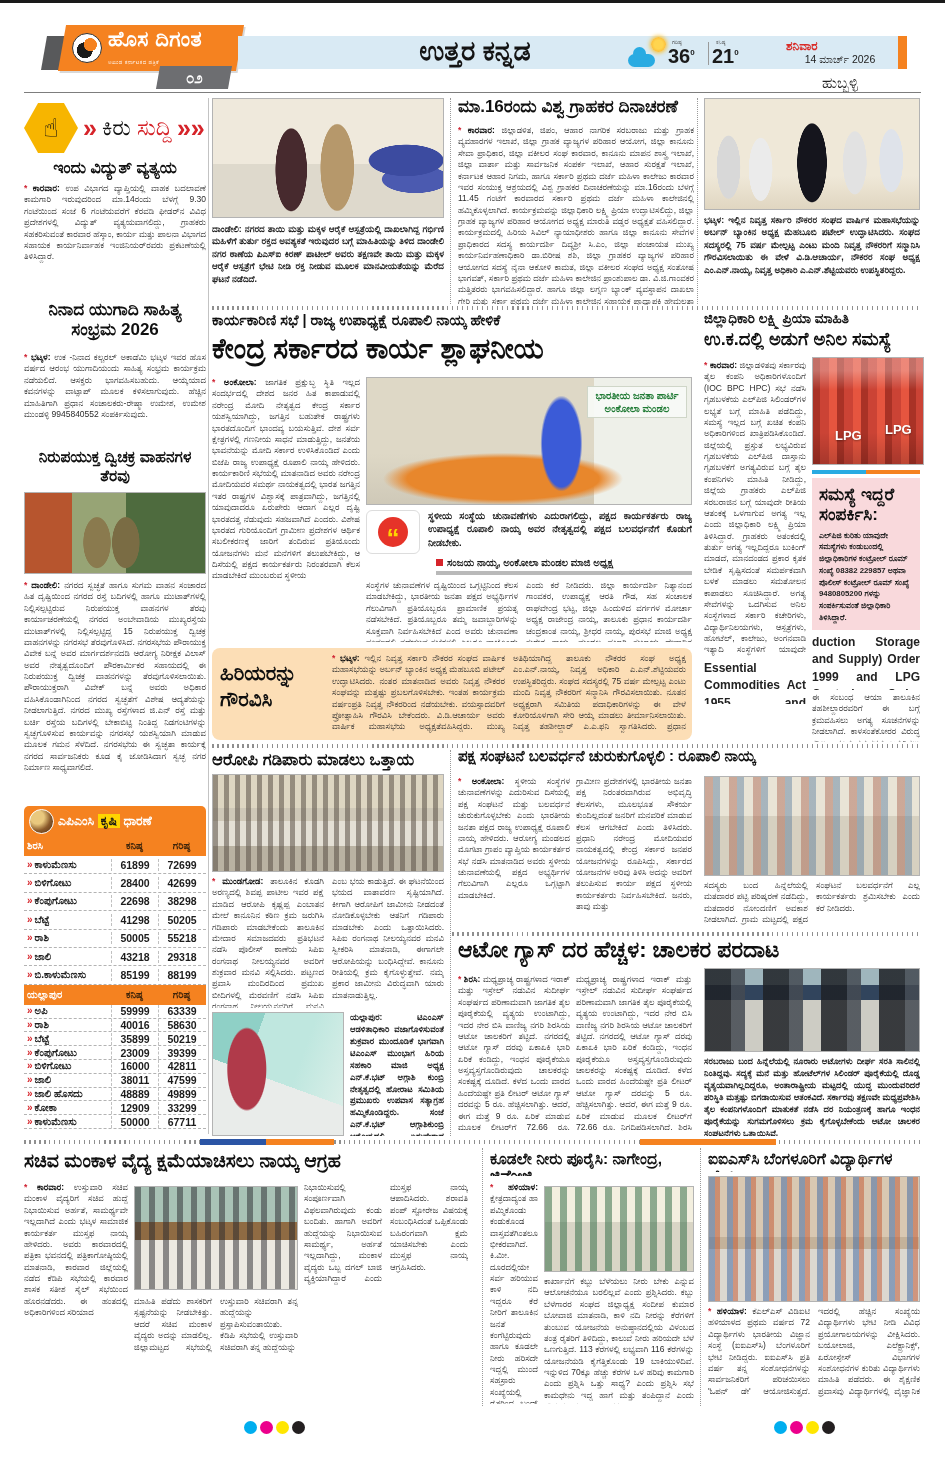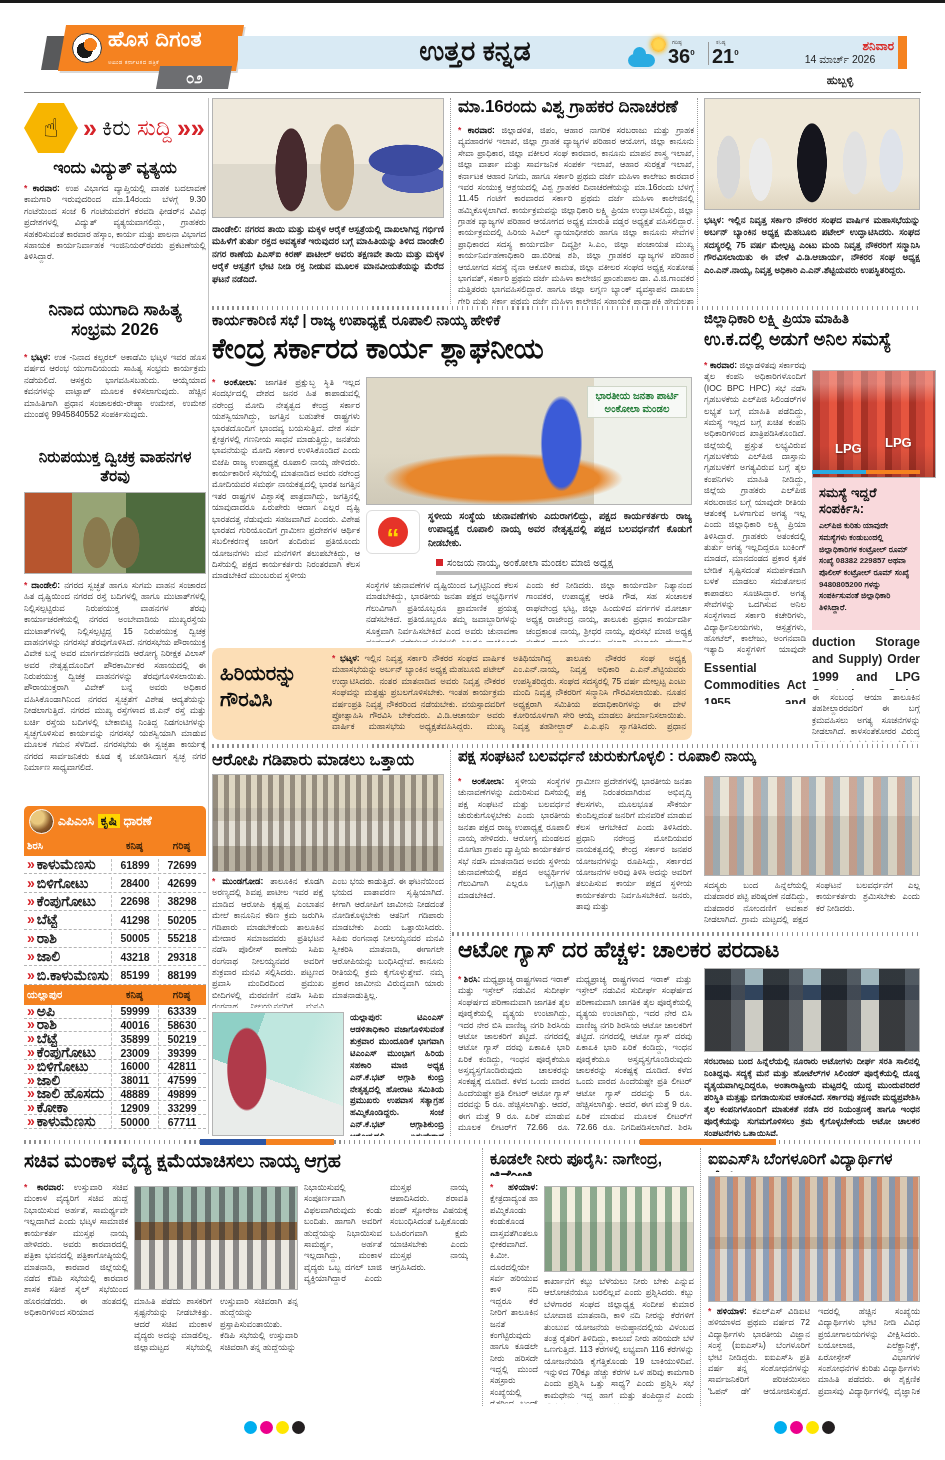--- a/index.html
+++ b/index.html
@@ -23,55 +23,55 @@
 .logo-inner{transform:skewX(10deg);display:flex;align-items:center;gap:6px;padding-left:10px}
 .emblem{width:30px;height:30px;border-radius:50%;background:radial-gradient(circle at 62% 38%,#f58220 0 26%,transparent 27%),radial-gradient(circle at 42% 58%,#1a1a1a 0 34%,transparent 35%),#fff;border:1px solid #333}
 .lt{color:#fff;font-weight:bold;font-size:21px;letter-spacing:.5px;line-height:1}
 .tg{color:#fff;font-size:5.5px;letter-spacing:.4px}
 .ptab{background:#6d6e71;color:#fff;font-weight:bold;font-size:15px;display:flex;align-items:center;justify-content:center}
 .band{background:#d9eaf4}
 .ed{font-size:27px;font-weight:bold;color:#141414;text-align:center;line-height:33px;overflow:hidden}
 .wl{font-size:5.6px;color:#444}
 .wv{font-size:20px;font-weight:bold;color:#1b1b1b;line-height:1}
 .wv sup{font-size:8px}
-.day{color:#d92b27;font-weight:bold;font-size:12px;text-align:right}
+.day{color:#d92b27;font-weight:bold;font-size:12px;text-align:left}
 .dt{font-size:10.5px;color:#222;text-align:center}
-.city{font-size:11px;font-weight:bold;color:#222;text-align:center}
+.city{font-size:15px;font-weight:normal;color:#222;text-align:center}
 .sun{position:absolute;right:2px;top:0;width:15px;height:15px;border-radius:50%;background:radial-gradient(circle,#ffd54f 40%,#f9a825 100%);box-shadow:0 0 4px 1px #fbc02d}
 .cloud{position:absolute;left:0;bottom:0;width:27px;height:13px;border-radius:8px;background:#29abe2}
 .cloud::before{content:"";position:absolute;left:5px;top:-7px;width:13px;height:13px;border-radius:50%;background:#29abe2}
 
 .hex{width:54px;height:50px;background:#f7b500;clip-path:polygon(26% 0,74% 0,100% 50%,74% 100%,26% 100%,0 50%);display:flex;align-items:center;justify-content:center;font-size:26px;color:#111}
 .chev{color:#d6242a;font-weight:bold;font-size:25px;line-height:1}
 .kt{font-size:22px;font-weight:normal;color:#111;line-height:1}
 .kt .red{color:#d6242a}
 .khead{font-weight:bold;text-align:center;color:#101010;overflow:hidden;line-height:1.2}
 
 .apmc-head{display:flex;align-items:center;background:#f58220;height:30px;border-radius:5px 5px 0 0;padding:0 5px;gap:4px}
 .apmc-icon{width:25px;height:25px;border-radius:50%;background:radial-gradient(circle at 32% 32%,#e9c87e 0 30%,#8a5a2b 60%,#4c2c12 100%);border:1px solid #fff;flex:none}
 .att{color:#fff;font-weight:bold;font-size:12.5px;white-space:nowrap}
 .att .chip{background:#ffd400;color:#161616;padding:0 3px}
 .apmc-sub{display:grid;grid-template-columns:84px 47px 47px;background:#f58220;align-items:center;height:20px;padding:0 3px;font-weight:bold;font-size:10px}
 .apmc-sub .mk{color:#fff}
 .apmc-sub .mm{color:#40250a;text-align:center}
 .trow{display:grid;grid-template-columns:84px 47px 47px;align-items:center;border-bottom:1px dashed #b3b3b3;padding:0 3px;background:#fff}
-.trow .nm{font-size:14px;font-weight:bold;color:#222;overflow:hidden;white-space:nowrap}
+.trow .nm{font-size:10px;font-weight:bold;color:#222;overflow:hidden;white-space:nowrap}
 .trow .nm::before{content:"»";color:#d6242a;font-weight:bold;margin-right:2px}
 .trow .vl{font-size:10.5px;font-weight:bold;color:#1c1c1c;text-align:center;border-left:1px dashed #c0c0c0}
 .r1{height:18.4px}.r2{height:13.8px}
 
 .kick{font-size:14.5px;font-weight:bold;color:#101010;overflow:hidden;white-space:nowrap}
 .qcard{width:54px;height:44px;background:#fff;border:1px solid #ddd;border-radius:6px;display:flex;align-items:center;justify-content:center;flex:none}
 .qcirc{width:30px;height:30px;border-radius:50%;background:#e63329;color:#ffd400;font-size:26px;font-weight:bold;display:flex;align-items:center;justify-content:center;line-height:0;padding-top:12px}
 .qtext{font-size:9.5px;font-weight:bold;line-height:1.4;color:#1c1c1c;text-align:justify;overflow:hidden}
-.attr{font-size:10px;font-weight:normal;color:#1c1c1c;overflow:hidden;white-space:nowrap}
+.attr{font-size:10px;font-weight:bold;color:#1c1c1c;overflow:hidden;white-space:nowrap}
 .attr::before{content:"";display:inline-block;width:7px;height:7px;background:#d6242a;margin-right:4px}
 .elders{background:#fcdeb6;border-radius:8px}
 .pinkbox{background:#f9d9dc;padding:7px 7px}
-.pb-title{font-size:13px;font-weight:bold;color:#101010;line-height:1.2}
+.pb-title{font-size:17px;font-weight:bold;color:#101010;line-height:1.2}
 .pb-body{font-size:7.8px;font-weight:bold;line-height:1.5;color:#222;text-align:left}
 .act{font-size:12px;font-weight:bold;color:#222;line-height:1.45;text-align:justify;overflow:hidden}
 
 .photo-dandeli{background:radial-gradient(ellipse 16px 42px at 34% 60%,#472a2e 97%,transparent),radial-gradient(ellipse 17px 44px at 54% 58%,#b6986b 97%,transparent),radial-gradient(ellipse 38px 16px at 84% 52%,#3c4ba0 97%,transparent),radial-gradient(ellipse 34px 14px at 88% 68%,#4b5ab0 97%,transparent),linear-gradient(180deg,#efe9dc 0 55%,#ded9cc 55% 100%)}
 .photo-bhatkal{background:radial-gradient(ellipse 15px 40px at 50% 58%,#15151d 97%,transparent),radial-gradient(ellipse 12px 32px at 11% 62%,#d8d8d8 97%,transparent),radial-gradient(ellipse 12px 32px at 26% 64%,#ebebeb 97%,transparent),radial-gradient(ellipse 12px 32px at 70% 58%,#e2e2e2 97%,transparent),radial-gradient(ellipse 12px 32px at 87% 56%,#dfe3ea 97%,transparent),linear-gradient(180deg,#efe8d8 0 70%,#e0d6c1 100%)}
 .photo-bjp{background:radial-gradient(ellipse 21px 48px at 60% 52%,#3b5bd7 90%,transparent),radial-gradient(ellipse 120px 26px at 42% 80%,#e8872c 80%,transparent),linear-gradient(90deg,transparent 0 70%,#eef0e9 70% 100%),linear-gradient(180deg,#ded8c6 0 60%,#cfc9b8 100%)}
 .photo-lpg{background:linear-gradient(180deg,rgba(255,255,255,.3) 0 12%,rgba(0,0,0,0) 30% 70%,rgba(0,0,0,.18) 100%),repeating-linear-gradient(90deg,#a93226 0 7px,#cb4335 7px 16px,#e6553f 16px 24px)}
 .photo-crowd{background:repeating-linear-gradient(90deg,rgba(90,80,70,.55) 0 5px,transparent 5px 11px),linear-gradient(180deg,#ded6c2 0 34%,#cfc8b8 34% 48%,#e4e0d6 48% 74%,#b9b2a2 74% 100%)}
 .photo-autos{background:repeating-linear-gradient(90deg,rgba(30,33,38,.85) 0 26px,rgba(68,74,82,.85) 26px 40px,transparent 40px 58px),linear-gradient(180deg,#9fb6bd 0 20%,#31445c 20% 38%,#cdccc4 38% 100%)}
 .photo-ambulance{background:radial-gradient(ellipse 20px 42px at 26% 46%,#b03a4a 95%,transparent),linear-gradient(200deg,transparent 0 55%,#e9ecea 55% 100%),linear-gradient(110deg,#8fd0c6 0 30%,#bfe7df 30% 60%,#dff0ea 100%)}
@@ -267,21 +267,21 @@
   <p class="abs bt" style="left:366px;top:580px;width:152px;height:62px">ಸಂಸ್ಥೆಗಳ ಚುನಾವಣೆಗಳ ದೃಷ್ಟಿಯಿಂದ ಒಗ್ಗಟ್ಟಿನಿಂದ ಕೆಲಸ ಮಾಡಬೇಕಿದ್ದು, ಭಾರತೀಯ ಜನತಾ ಪಕ್ಷದ ಅಭ್ಯರ್ಥಿಗಳ ಗೆಲುವಿಗಾಗಿ ಪ್ರತಿಯೊಬ್ಬರೂ ಪ್ರಾಮಾಣಿಕ ಪ್ರಯತ್ನ ನಡೆಸಬೇಕಿದೆ. ಪ್ರತಿಯೊಬ್ಬರೂ ತಮ್ಮ ಜವಾಬ್ದಾರಿಗಳನ್ನು ಸೂಕ್ತವಾಗಿ ನಿರ್ವಹಿಸಬೇಕಿದೆ ಎಂದ ಅವರು ಚುನಾವಣಾ ಪೂರ್ವದಲ್ಲಿ ನಡೆಯುವ ಸಭೆಗಳಲ್ಲಿ ಎಲ್ಲರೂ ಪಾಲ್ಗೊಂಡು ಪಕ್ಷ ಸಂಘಟನೆ ಬಲಪಡಿಸಬೇಕು</p>
   <p class="abs bt" style="left:526px;top:580px;width:166px;height:62px">ಎಂದು ಕರೆ ನೀಡಿದರು. ಜಿಲ್ಲಾ ಕಾರ್ಯದರ್ಶಿ ನಿತ್ಯಾನಂದ ಗಾಂವಕರ, ಉಪಾಧ್ಯಕ್ಷೆ ಆರತಿ ಗೌಡ, ಸಹ ಸಂಚಾಲಕ ರಾಘವೇಂದ್ರ ಭಟ್ಟ, ಜಿಲ್ಲಾ ಹಿಂದುಳಿದ ವರ್ಗಗಳ ಮೋರ್ಚಾ ಅಧ್ಯಕ್ಷ ರಾಜೇಂದ್ರ ನಾಯ್ಕ, ತಾಲೂಕು ಪ್ರಧಾನ ಕಾರ್ಯದರ್ಶಿ ಚಂದ್ರಕಾಂತ ನಾಯ್ಕ, ಶ್ರೀಧರ ನಾಯ್ಕ, ಪುರಸಭೆ ಮಾಜಿ ಅಧ್ಯಕ್ಷ ಸುರೇಶ ನಾಯ್ಕ, ಮಂಡಲ ಪ್ರಭಾರಿ ಸುಬ್ರಾಯ ದೇವಾಡಿಗ ಉಪಸ್ಥಿತರಿದ್ದರು.</p>
 
   <div class="abs elders" style="left:212px;top:648px;width:480px;height:92px"></div>
   <div class="abs hd" style="left:220px;top:660px;width:106px;font-size:20px;line-height:1.3"><span>ಹಿರಿಯರನ್ನು</span><br><span>ಗೌರವಿಸಿ</span></div>
   <p class="abs bt cols2" style="left:332px;top:653px;width:354px;height:83px"><b class="dl">ಭಟ್ಕಳ:</b> <span>ಇಲ್ಲಿನ ನಿವೃತ್ತ ಸರ್ಕಾರಿ ನೌಕರರ ಸಂಘದ ವಾರ್ಷಿಕ ಮಹಾಸಭೆಯನ್ನು ಅರ್ಬನ್ ಬ್ಯಾಂಕಿನ ಅಧ್ಯಕ್ಷ ಮೆಹಬೂಬಿ ಪಟೇಲ್ ಉದ್ಘಾಟಿಸಿದರು. ನಂತರ ಮಾತನಾಡಿದ ಅವರು ನಿವೃತ್ತ ನೌಕರರ ಸಂಘವನ್ನು ಮತ್ತಷ್ಟು ಪ್ರಬಲಗೊಳಿಸಬೇಕು. ಇಂತಹ ಕಾರ್ಯಕ್ರಮ ವರ್ಷಂಪ್ರತಿ ನಿವೃತ್ತ ನೌಕರರಿಂದ ನಡೆಯಬೇಕು. ವಯಸ್ಸಾದವರಿಗೆ ಪ್ರೋತ್ಸಾಹಿಸಿ ಗೌರವಿಸಿ ಬೇಕೆಂದರು. ವಿ.ಡಿ.ಆಚಾರ್ಯ ಅವರು ವಾರ್ಷಿಕ ಮಹಾಸಭೆಯ ಅಧ್ಯಕ್ಷತೆವಹಿಸಿದ್ದರು. ಮುಖ್ಯ ಅತಿಥಿಯಾಗಿದ್ದ ತಾಲೂಕು ನೌಕರರ ಸಂಘ ಅಧ್ಯಕ್ಷ ಎಂ.ಎನ್.ನಾಯ್ಕ, ನಿವೃತ್ತ ಅಧಿಕಾರಿ ಎ.ಎನ್.ಶೆಟ್ಟಿಯವರು ಉಪಸ್ಥಿತರಿದ್ದರು. ಸಂಘದ ಸದಸ್ಯರಲ್ಲಿ 75 ವರ್ಷ ಮೇಲ್ಪಟ್ಟ ಎಂಟು ಮಂದಿ ನಿವೃತ್ತ ನೌಕರರಿಗೆ ಸನ್ಮಾನಿಸಿ ಗೌರವಿಸಲಾಯಿತು. ನೂತನ ಅಧ್ಯಕ್ಷರಾಗಿ ಸಮಿತಿಯ ಪದಾಧಿಕಾರಿಗಳನ್ನು ಈ ವೇಳೆ ಕೋರಿಯೊಳಗಾಗಿ ಸೇರಿ ಆಯ್ಕೆ ಮಾಡಲು ತೀರ್ಮಾನಿಸಲಾಯಿತು. ನಿವೃತ್ತ ತಹಶೀಲ್ದಾರ್ ಎ.ಎ.ಫನಿ ಸ್ವಾಗತಿಸಿದರು. ಪ್ರಧಾನ ಕಾರ್ಯದರ್ಶಿ ಕೆ.ಆರ್.ನಾಯ್ಕ ಅವರು ವರದಿ ವಾಚಿಸಿದರು. ಸಹಾಯಕ ಕೃಷಿ ಅಧಿಕಾರಿ ಜಿ.ಎನ್.ನಾಯ್ಕ ಅವರು ನಿರೂಪಿಸಿದರು. ಎಂ.ಡಿ. ವಂದಿಸಿದರು.</span></p>
 
   <div class="abs kick" style="left:704px;top:311px;width:216px;height:18px;font-size:13.5px">ಜಿಲ್ಲಾಧಿಕಾರಿ ಲಕ್ಷ್ಮಿ ಪ್ರಿಯಾ ಮಾಹಿತಿ</div>
   <div class="abs hd" style="left:704px;top:329px;width:216px;height:26px;font-size:18px">ಉ.ಕ.ದಲ್ಲಿ ಅಡುಗೆ ಅನಿಲ ಸಮಸ್ಯೆ ಇಲ್ಲ</div>
   <p class="abs bt" style="left:704px;top:360px;width:102px;height:296px"><b class="dl">ಕಾರವಾರ:</b> <span>ಜಿಲ್ಲಾಡಳಿತವು ಸರ್ಕಾರವು ತೈಲ ಕಂಪನಿ ಅಧಿಕಾರಿಗಳೊಂದಿಗೆ (IOC BPC HPC) ಸಭೆ ನಡೆಸಿ ಗೃಹಬಳಕೆಯ ಎಲ್‌ಪಿಜಿ ಸಿಲಿಂಡರ್‌ಗಳ ಲಭ್ಯತೆ ಬಗ್ಗೆ ಮಾಹಿತಿ ಪಡೆದಿದ್ದು, ಸಮಸ್ಯೆ ಇಲ್ಲದ ಬಗ್ಗೆ ಖಚಿತ ಕಂಪನಿ ಅಧಿಕಾರಿಗಳಿಂದ ಖಾತ್ರಿಪಡಿಸಿಕೊಂಡಿದೆ. ಜಿಲ್ಲೆಯಲ್ಲಿ ಪ್ರಸ್ತುತ ಲಭ್ಯವಿರುವ ಗೃಹಬಳಕೆಯ ಎಲ್‌ಪಿಜಿ ದಾಸ್ತಾನು ಗೃಹಬಳಕೆಗೆ ಅಗತ್ಯವಿರುವ ಬಗ್ಗೆ ತೈಲ ಕಂಪನಿಗಳು ಮಾಹಿತಿ ನೀಡಿದ್ದು, ಜಿಲ್ಲೆಯ ಗ್ರಾಹಕರು ಎಲ್‌ಪಿಜಿ ಸರಬರಾಜಿನ ಬಗ್ಗೆ ಯಾವುದೇ ರೀತಿಯ ಆತಂಕಕ್ಕೆ ಒಳಗಾಗುವ ಅಗತ್ಯ ಇಲ್ಲ ಎಂದು ಜಿಲ್ಲಾಧಿಕಾರಿ ಲಕ್ಷ್ಮಿ ಪ್ರಿಯಾ ತಿಳಿಸಿದ್ದಾರೆ. ಗ್ರಾಹಕರು ಅತಂಕದಲ್ಲಿ ತುರ್ತು ಅಗತ್ಯ ಇಲ್ಲದಿದ್ದರೂ ಬುಕಿಂಗ್ ಮಾಡದೆ, ಮಾನದಂಡದ ಪ್ರಕಾರ ಕೃತಕ ಬೇಡಿಕೆ ಸೃಷ್ಟಿಸದಂತೆ ಸಮರ್ಪಕವಾಗಿ ಬಳಕೆ ಮಾಡಲು ಸಮತೋಲನ ಕಾಪಾಡಲು ಸೂಚಿಸಿದ್ದಾರೆ. ಅಗತ್ಯ ಸೇವೆಗಳನ್ನು ಒದಗಿಸುವ ಅನಿಲ ಸಂಸ್ಥೆಗಳಾದ ಸರ್ಕಾರಿ ಕಚೇರಿಗಳು, ವಿದ್ಯಾರ್ಥಿನಿಲಯಗಳು, ಆಸ್ಪತ್ರೆಗಳು, ಹೋಟೆಲ್, ಕಾಲೇಜು, ಅಂಗನವಾಡಿ ಇತ್ಯಾದಿ ಸಂಸ್ಥೆಗಳಿಗೆ ಯಾವುದೇ ಅಡಚಣೆಯಾಗದಂತೆ ಅಗತ್ಯ ಸೌಲಭ್ಯವನ್ನು ಒದಗಿಸುವಂತೆ ವಿತರಕರಿಗೆ ಸೂಚನೆಯನ್ನು ನೀಡಲಾಗಿದೆ ಎಂದು ಅವರು ತಿಳಿಸಿದರು. ಅನಧಿಕೃತವಾಗಿ ಗ್ಯಾಸ್ ಸಿಲಿಂಡರ್‌ಗಳ ದಾಸ್ತಾನು, ಸಾಗಾಣಿಕೆ, ರಿಫಿಲಿಂಗ್ ಕಂಡುಬಂದಲ್ಲಿ</span></p>
-  <div class="ph photo-lpg" style="left:812px;top:370px;width:124px;height:108px">
+  <div class="ph photo-lpg" style="left:812px;top:357px;width:112px;height:108px">
     <span class="lpg-label" style="left:22px;top:70px">LPG</span>
     <span class="lpg-label" style="left:72px;top:64px">LPG</span>
   </div>
   <div class="seg" style="left:812px;top:470px;width:54px;background:#29abe2"></div>
   <div class="seg" style="left:866px;top:470px;width:54px;background:#f58220"></div>
   <div class="abs pinkbox" style="left:812px;top:478px;width:108px;height:152px">
     <div class="pb-title">ಸಮಸ್ಯೆ ಇದ್ದರೆ ಸಂಪರ್ಕಿಸಿ:</div>
     <p class="pb-body" style="margin-top:4px;overflow:hidden;height:110px">ಎಲ್‌ಪಿಜಿ ಕುರಿತು ಯಾವುದೇ ಸಮಸ್ಯೆಗಳು ಕಂಡುಬಂದಲ್ಲಿ ಜಿಲ್ಲಾಧಿಕಾರಿಗಳ ಕಂಟ್ರೋಲ್ ರೂಮ್ ಸಂಖ್ಯೆ 08382 229857 ಅಥವಾ ಪೊಲೀಸ್ ಕಂಟ್ರೋಲ್ ರೂಮ್ ಸಂಖ್ಯೆ 9480805200 ಗಳನ್ನು ಸಂಪರ್ಕಿಸುವಂತೆ ಜಿಲ್ಲಾಧಿಕಾರಿ ತಿಳಿಸಿದ್ದಾರೆ.</p>
   </div>
   <p class="abs act" style="left:812px;top:634px;width:108px;height:56px">duction Storage and Supply) Order 1999 and LPG Control Order 2000ರಡಿ ಕಠಿಣ ಕಾನೂನು ಕ್ರಮ ಕೈಗೊಳ್ಳಲಾಗುವುದು.</p>

